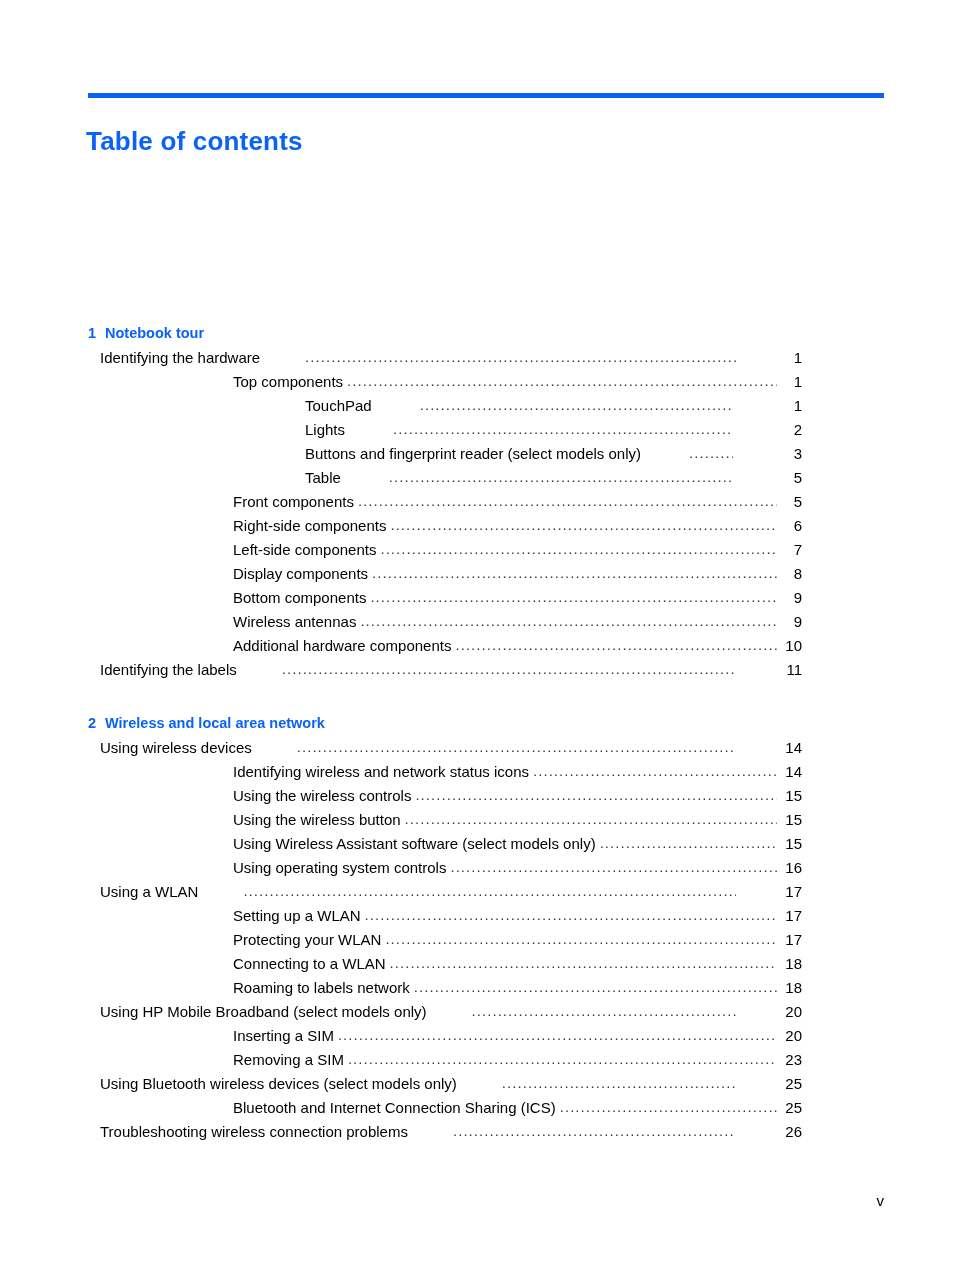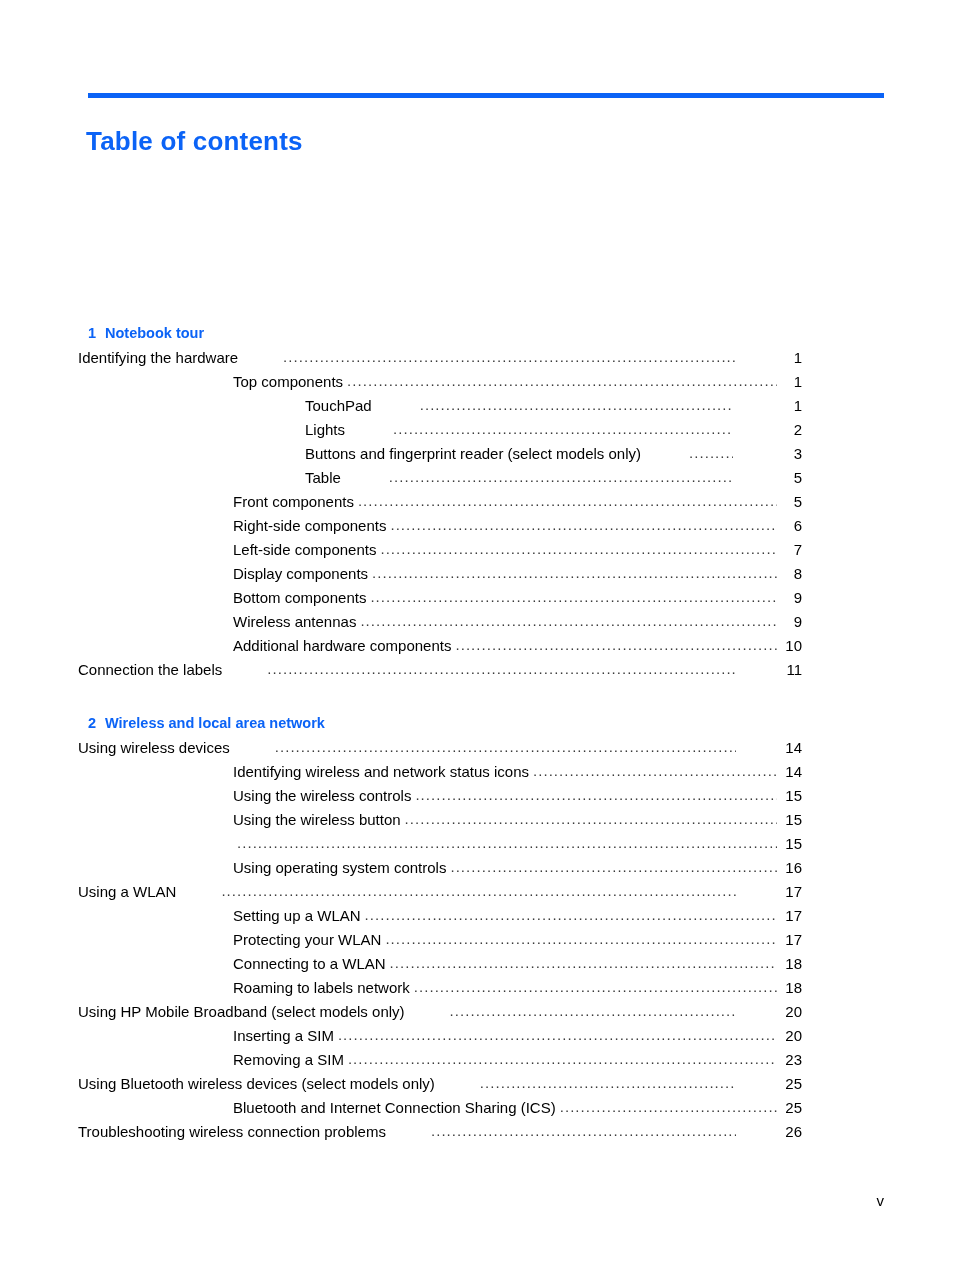--- a/index.html
+++ b/index.html
@@ -108,21 +108,21 @@
     top: -1px;
   }
   .entry .pageno {
     flex: 0 0 auto;
     width: 22px;
     text-align: right;
     white-space: nowrap;
   }
 
   
-  .lvl1 { padding-left: 78px; gap: 41px; }
+  .lvl1 { padding-left: 100px; gap: 41px; }
   .lvl2 { padding-left: 233px; }
   .lvl3 { padding-left: 305px; gap: 44px; }
 
   
   .entries > .entry:first-child { margin-top: 2px; }
 
   
   .folio {
     position: absolute;
     left: 0;
@@ -206,21 +206,21 @@
             <span class="label">Wireless antennas</span>
             <span class="leader">............................................................................................................................................................................................................................</span>
             <span class="pageno">9</span>
           </li>
           <li class="entry lvl2">
             <span class="label">Additional hardware components</span>
             <span class="leader">............................................................................................................................................................................................................................</span>
             <span class="pageno">10</span>
           </li>
           <li class="entry lvl1">
-            <span class="label">Connection the labels</span>
+            <span class="label">Identifying the labels</span>
             <span class="leader">............................................................................................................................................................................................................................</span>
             <span class="pageno">11</span>
           </li>
         </ul>
       </section>
       <section class="chapter">
         <div class="chapter-heading"><span class="ch-num">2</span><span>Wireless and local area network</span></div>
         <ul class="entries">
           <li class="entry lvl1">
             <span class="label">Using wireless devices</span>
@@ -236,20 +236,21 @@
             <span class="label">Using the wireless controls</span>
             <span class="leader">............................................................................................................................................................................................................................</span>
             <span class="pageno">15</span>
           </li>
           <li class="entry lvl2">
             <span class="label">Using the wireless button</span>
             <span class="leader">............................................................................................................................................................................................................................</span>
             <span class="pageno">15</span>
           </li>
           <li class="entry lvl2">
+            <span class="label">Using Wireless Assistant software (select models only)</span>
             <span class="leader">............................................................................................................................................................................................................................</span>
             <span class="pageno">15</span>
           </li>
           <li class="entry lvl2">
             <span class="label">Using operating system controls</span>
             <span class="leader">............................................................................................................................................................................................................................</span>
             <span class="pageno">16</span>
           </li>
           <li class="entry lvl1">
             <span class="label">Using a WLAN</span>

